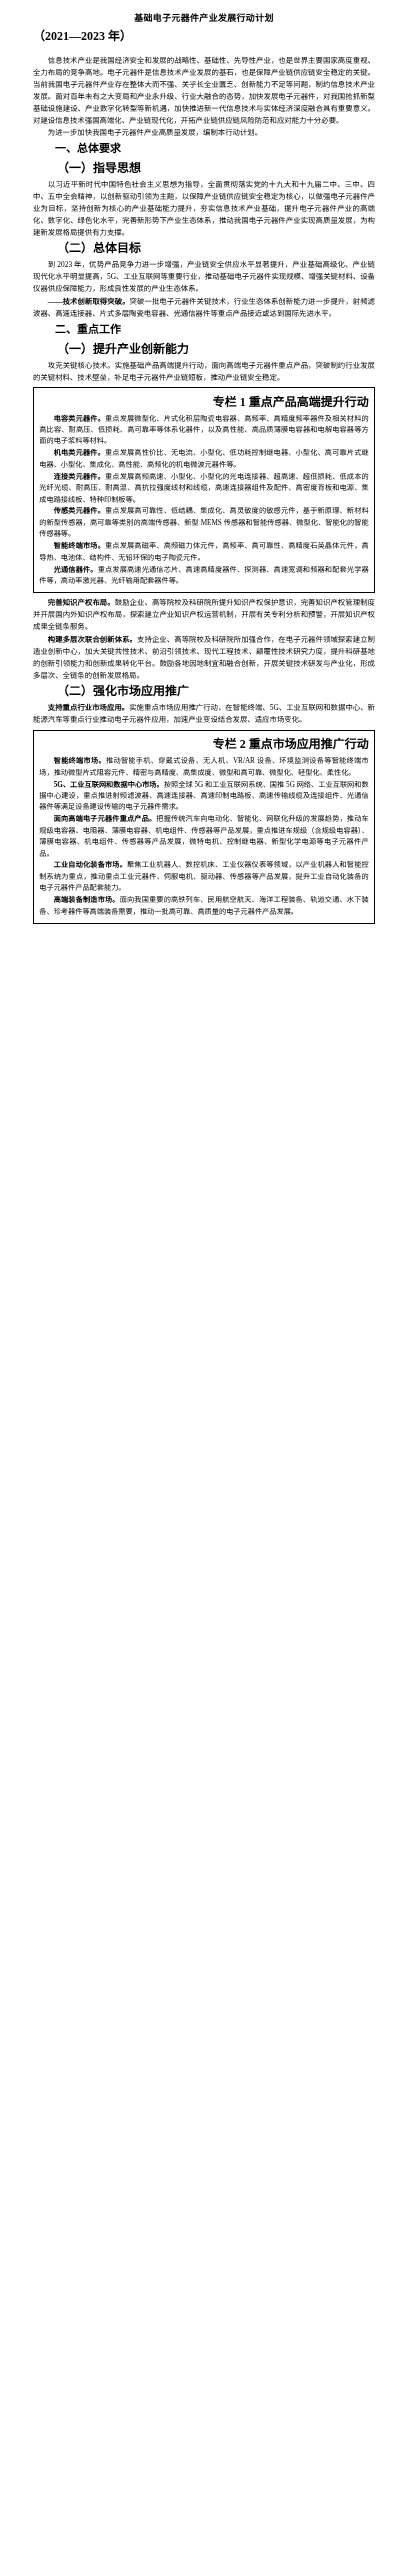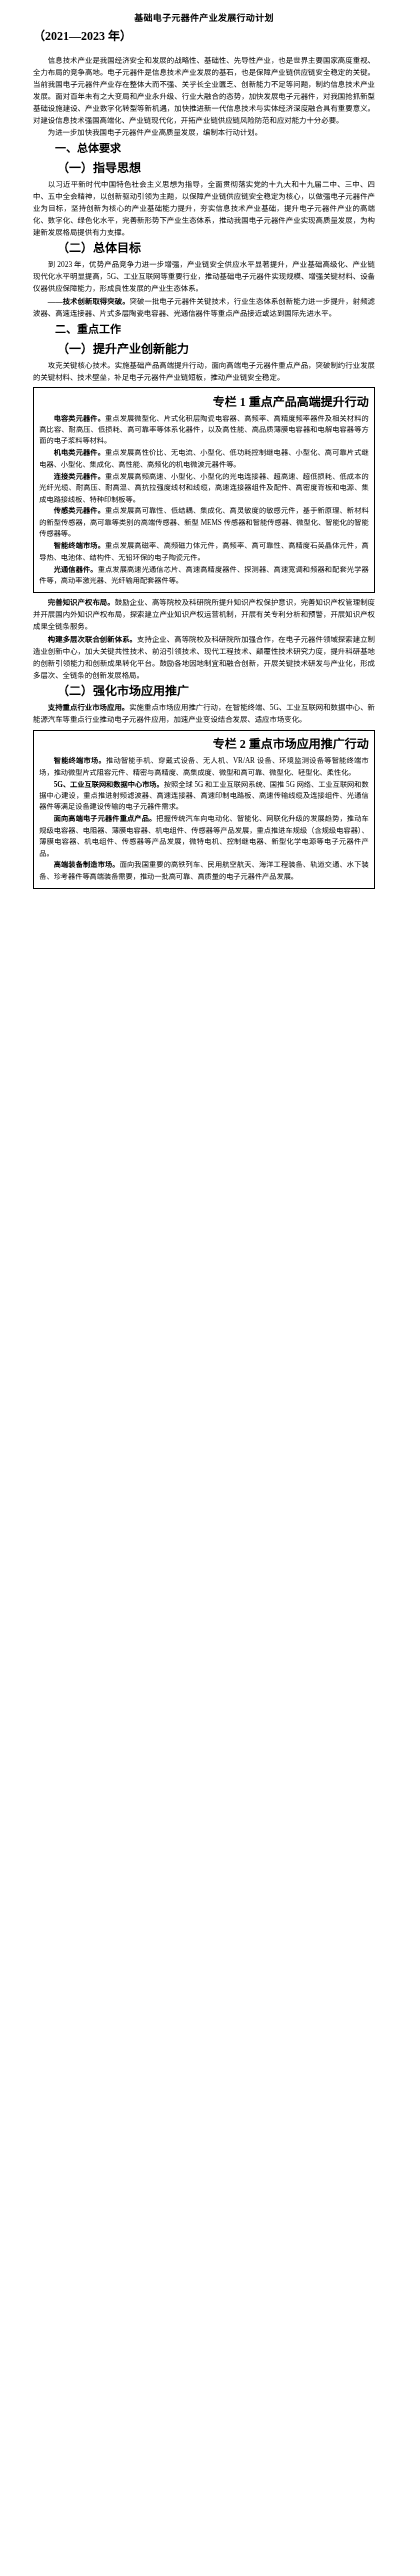--- a/index.html
+++ b/index.html
@@ -115,17 +115,18 @@
   <p class="para"><span class="lead">构建多层次联合创新体系。</span><span>支持企业、高等院校及科研院所加强合作，在电子元器件领域探索建立制造业创新中心，加大关键共性技术、前沿引领技术、现代工程技术、颠覆性技术研究力度，提升科研基地的创新引领能力和创新成果转化平台。鼓励各地因地制宜和融合创新，开展关键技术研发与产业化，形成多层次、全链条的创新发展格局。</span></p>
 
   <div class="h2">（二）强化市场应用推广</div>
   <p class="para"><span class="lead">支持重点行业市场应用。</span><span>实施重点市场应用推广行动，在智能终端、5G、工业互联网和数据中心、新能源汽车等重点行业推动电子元器件应用，加速产业变设结合发展、适应市场变化。</span></p>
 
   <div class="box">
     <div class="box-title">专栏 2    重点市场应用推广行动</div>
     <p class="para"><span class="lead">智能终端市场。</span><span>推动智能手机、穿戴式设备、无人机、VR/AR 设备、环境监测设备等智能终端市场，推动微型片式阻容元件、精密与高精度、高集成度、微型和高可靠、微型化、轻型化、柔性化。</span></p>
     <p class="para"><span class="lead">5G、工业互联网和数据中心市场。</span><span>按照全球 5G 和工业互联网系统、国推 5G 网络、工业互联网和数据中心建设，重点推进射频滤波器、高速连接器、高速印制电路板、高速传输线缆及连接组件、光通信器件等满足设备建设传输的电子元器件需求。</span></p>
     <p class="para"><span class="lead">面向高端电子元器件重点产品。</span><span>把握传统汽车向电动化、智能化、网联化升级的发展趋势，推动车规级电容器、电阻器、薄膜电容器、机电组件、传感器等产品发展，重点推进车规级（含规级电容器）、薄膜电容器、机电组件、传感器等产品发展，微特电机、控制继电器、新型化学电源等电子元器件产品。</span></p>
+    <p class="para"><span class="lead">工业自动化装备市场。</span><span>聚焦工业机器人、数控机床、工业仪器仪表等领域，以产业机器人和智能控制系统为重点，推动重点工业元器件、伺服电机、驱动器、传感器等产品发展，提升工业自动化装备的电子元器件产品配套能力。</span></p>
     <p class="para"><span class="lead">高端装备制造市场。</span><span>面向我国重要的高铁列车、民用航空航天、海洋工程装备、轨道交通、水下装备、珍考器件等高端装备需要，推动一批高可靠、高质量的电子元器件产品发展。</span></p>
   </div>
 
 </div>
 
 
 </body></html>

